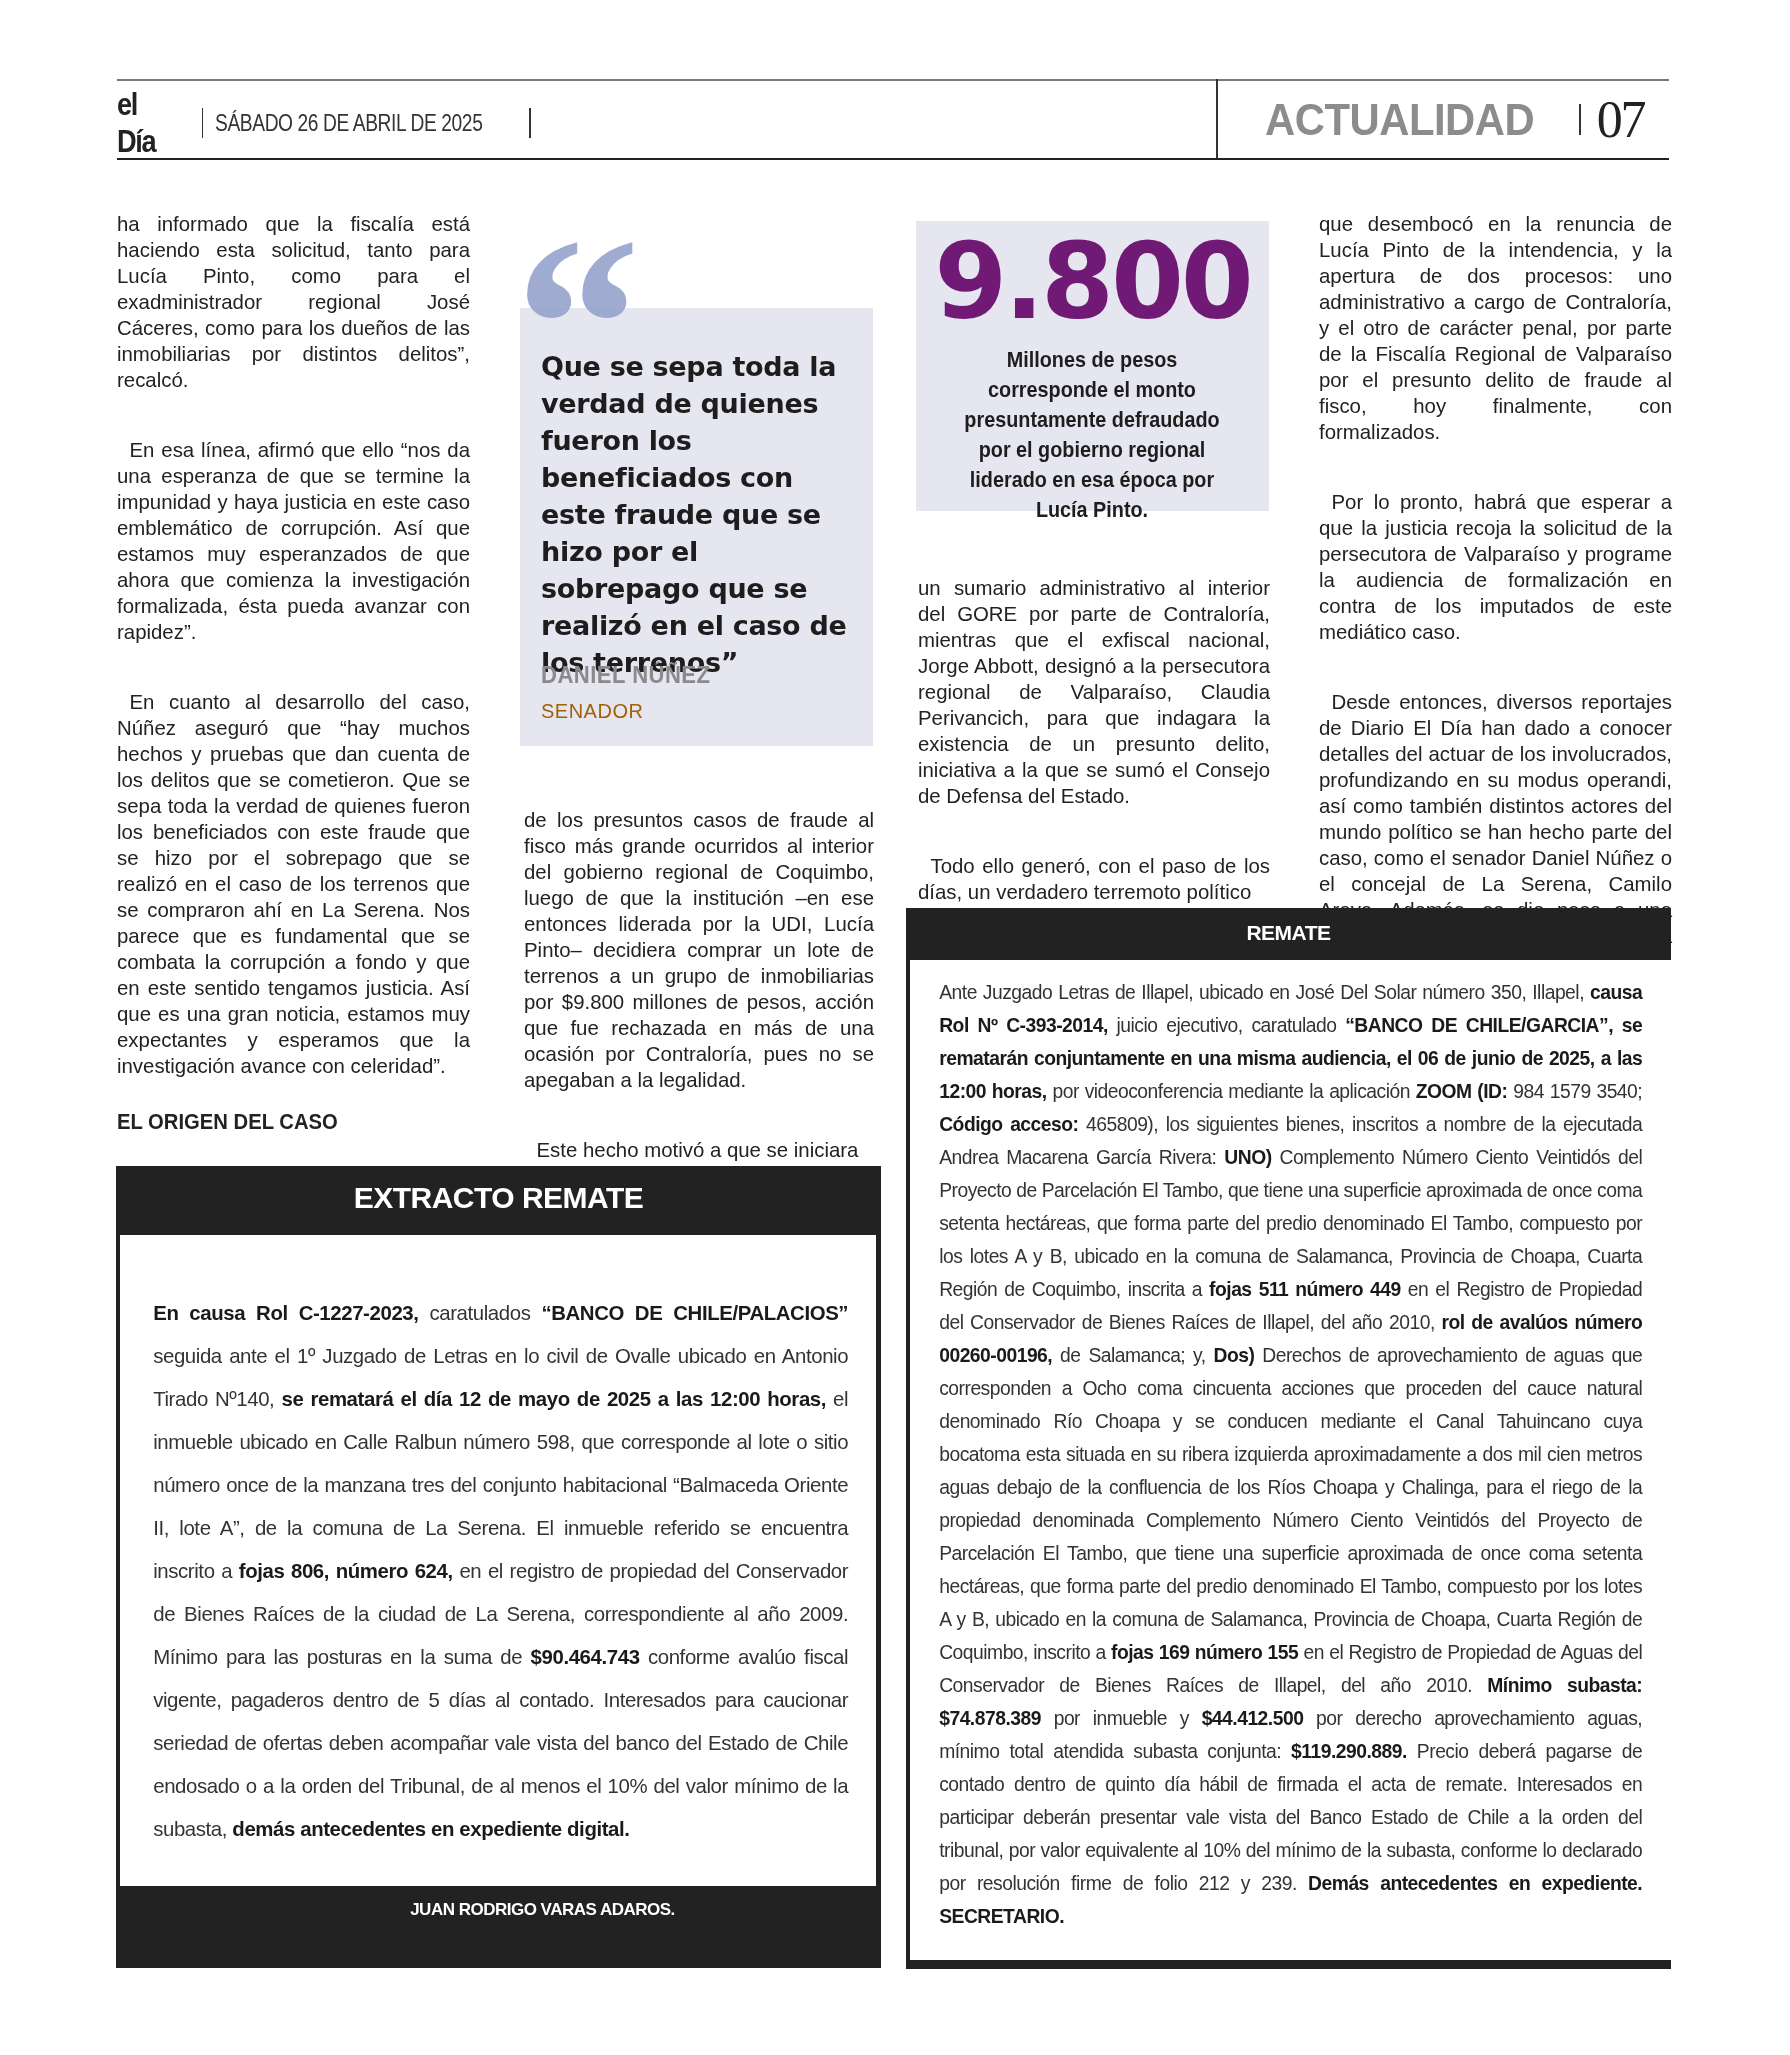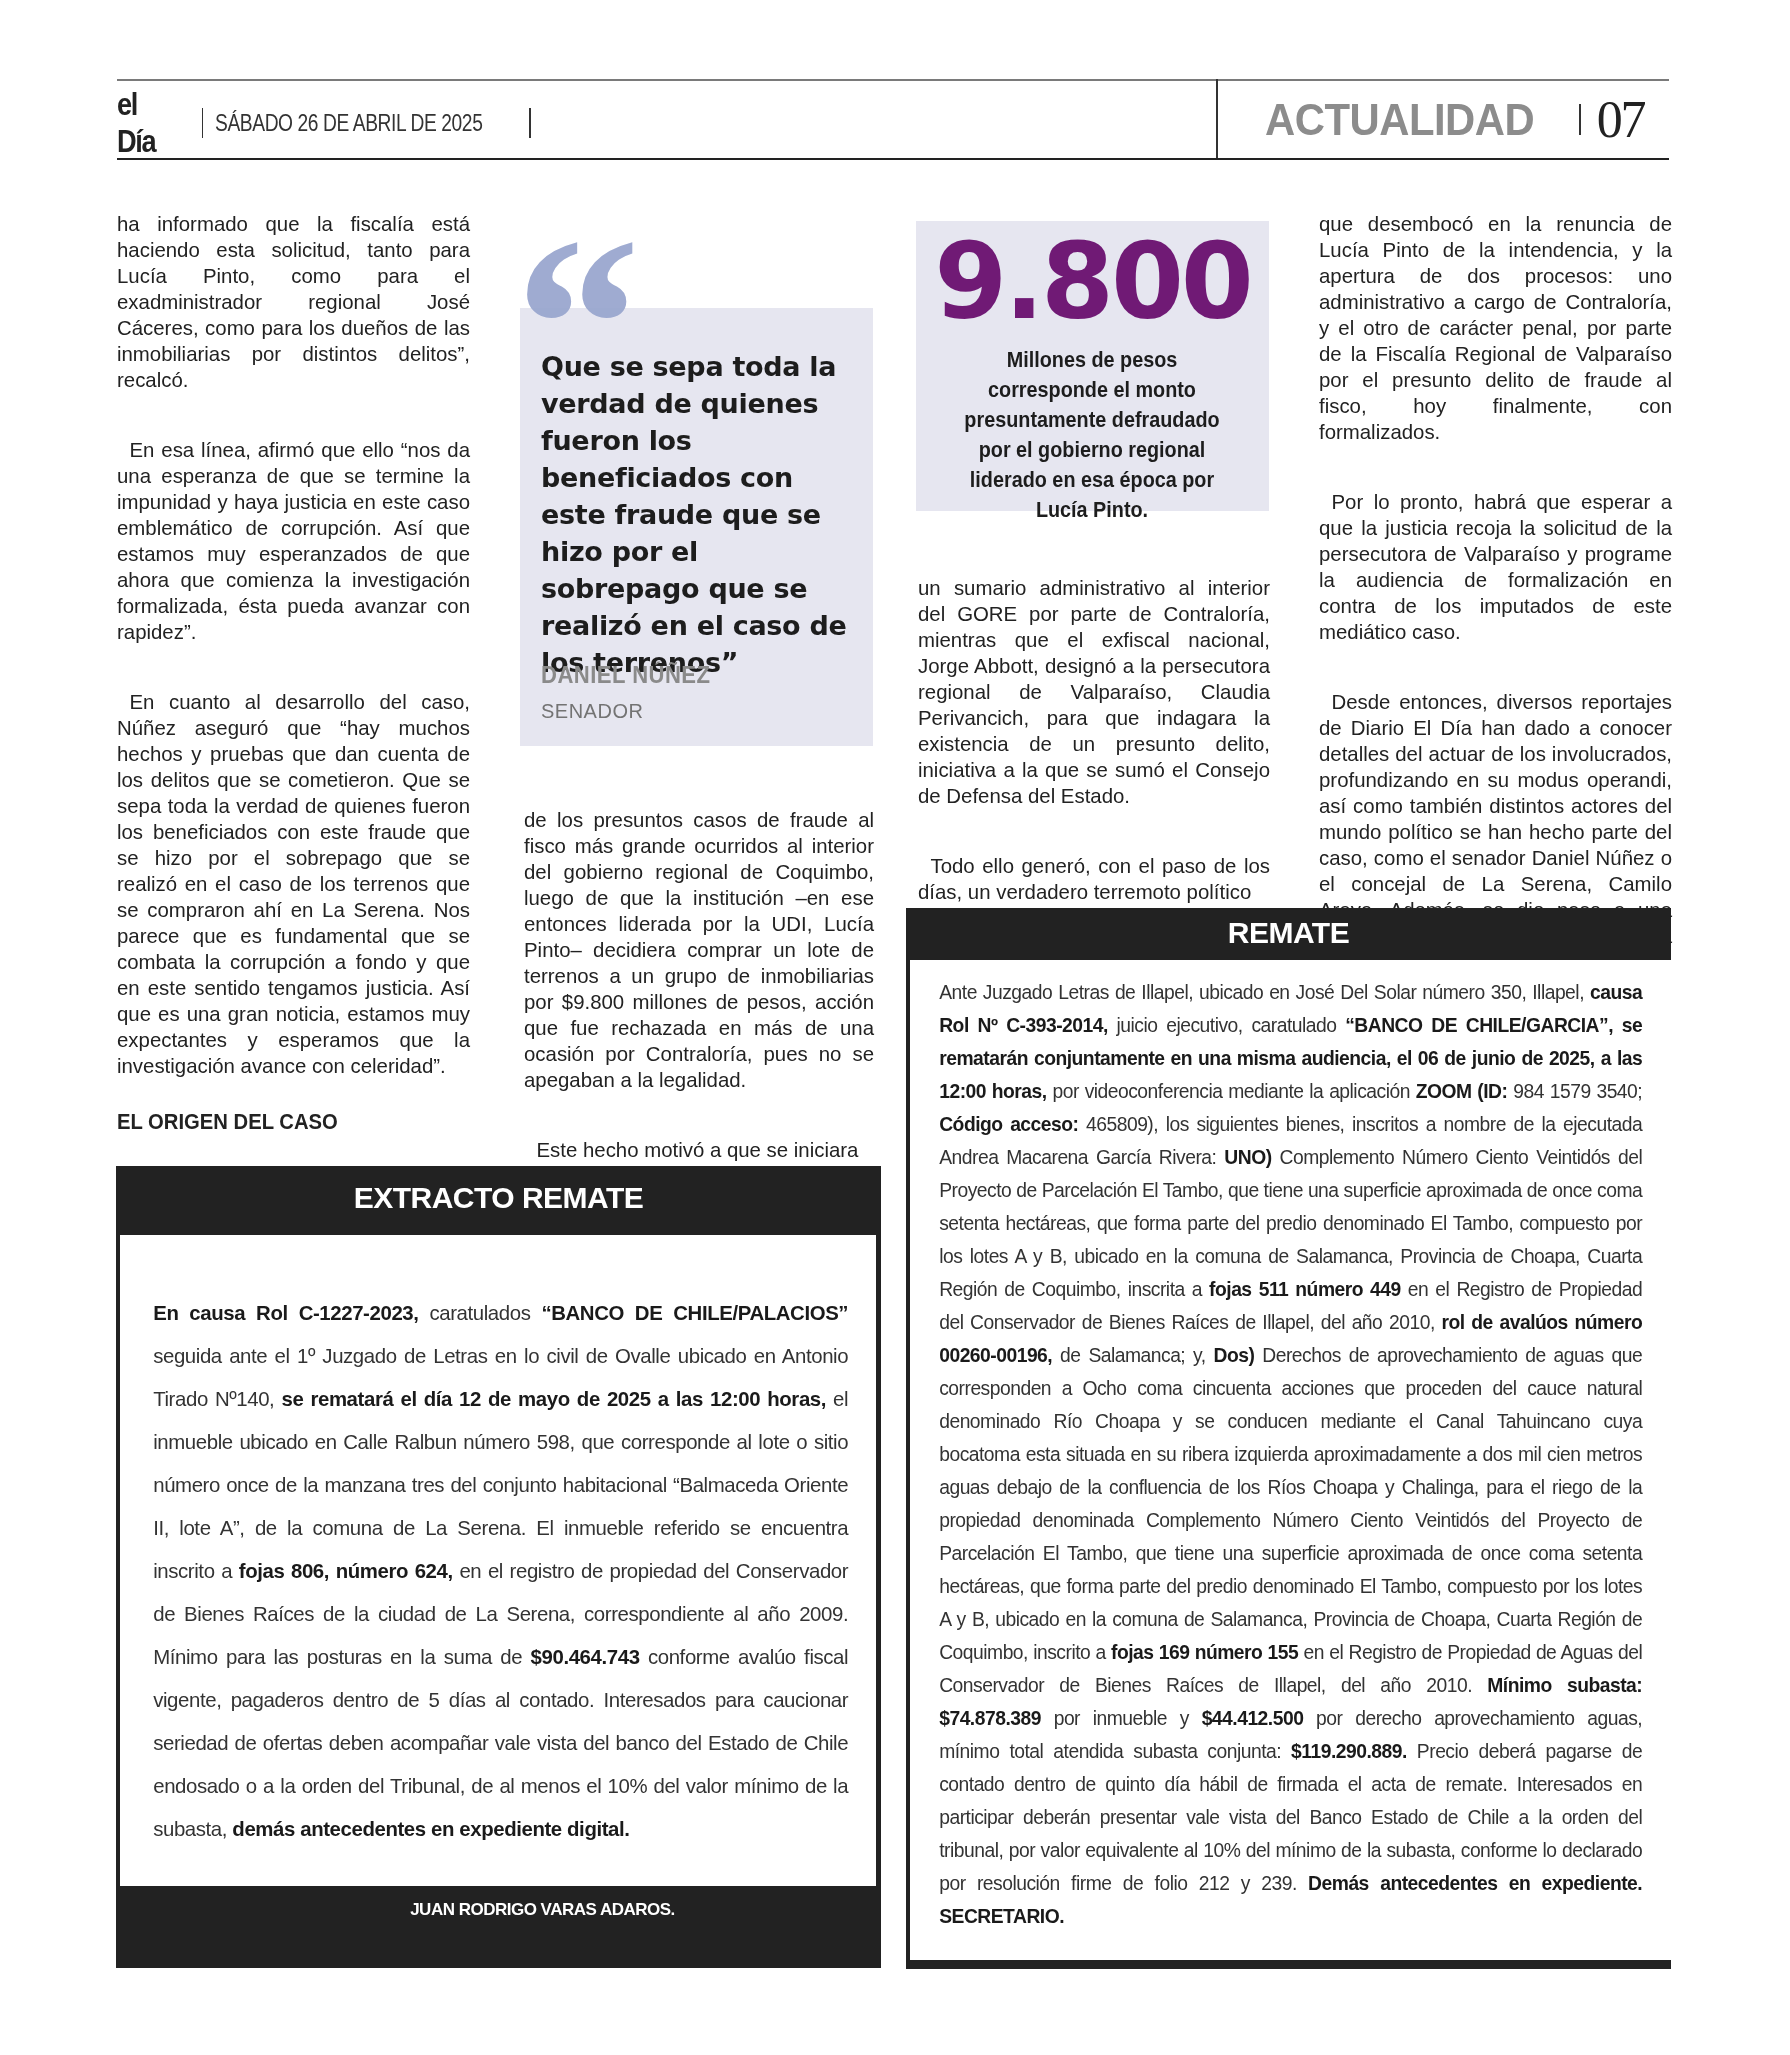--- a/index.html
+++ b/index.html
@@ -26,42 +26,42 @@
   .col2 { left: 524px; top: 807px; width: 350px; }
   .col3 { left: 918px; top: 575px; width: 352px; }
   .col4 { left: 1319px; top: 211px; width: 353px; }
   .subhead { font-family: "Liberation Sans", sans-serif; font-weight: 700; font-size: 22px; letter-spacing: 0px; color: #222; margin: 30px 0 19px 0 !important; transform: scaleX(0.92); transform-origin: left center; }
 
   
   .quote-box { position: absolute; left: 520px; top: 308px; width: 353px; height: 438px; background: #e6e6f0; }
   .quote-marks { position: absolute; left: 515px; top: 199px; font-family: "Liberation Serif", serif; font-weight: 700; font-size: 251px; line-height: 251px; color: #9aa7cf; opacity: 0.95; }
   .quote-text { position: absolute; left: 541px; top: 348px; width: 324px; font-family: "DejaVu Sans", sans-serif; font-weight: 700; font-size: 27px; line-height: 37px; color: #1d1d1d; letter-spacing: -0.3px; }
   .quote-author { position: absolute; left: 541px; top: 661px; font-family: "Liberation Sans", sans-serif; font-weight: 700; font-size: 24px; color: #8a8a8a; letter-spacing: 0.5px; transform: scaleX(0.92); transform-origin: left center; }
-  .quote-role { position: absolute; left: 541px; top: 700px; font-family: "Liberation Sans", sans-serif; font-size: 20px; color: #737373; letter-spacing: 0.5px; }
+  .quote-role { position: absolute; left: 541px; top: 700px; font-family: "Liberation Sans", sans-serif; font-size: 20px; color: #a16207; letter-spacing: 0.5px; }
 
   
   .stat-box { position: absolute; left: 916px; top: 221px; width: 353px; height: 290px; background: #e6e6f0; }
   .stat-number { position: absolute; left: 916px; top: 230px; width: 353px; text-align: center; font-family: "DejaVu Sans", sans-serif; font-weight: 700; font-size: 105px; line-height: 105px; color: #701a75; letter-spacing: -3.1px; }
   .stat-caption { position: absolute; left: 930px; top: 345px; width: 324px; text-align: center; font-family: "Liberation Sans", sans-serif; font-weight: 700; font-size: 22.5px; line-height: 30px; color: #1d1d1d; transform: scaleX(0.88); transform-origin: center top; }
 
   
   .notice { position: absolute; background: #222; }
   .notice-head { color: #fff; text-align: center; font-family: "Liberation Sans", sans-serif; font-weight: 700; letter-spacing: -0.5px; }
   .notice-body { position: absolute; background: #fff; }
   .notice-text { font-family: "Liberation Sans", sans-serif; color: #333; text-align: justify; }
   .notice-text b { color: #1a1a1a; }
 
   .n1 { left: 116px; top: 1166px; width: 765px; height: 802px; }
   .n1 .notice-head { position: absolute; left: 0; top: 0; width: 100%; height: 63px; line-height: 63px; font-size: 30px; }
   .n1 .notice-body { left: 4.2px; top: 69px; width: 756px; height: 651px; }
   .n1 .notice-text { position: absolute; left: 33px; top: 57px; width: 695px; font-size: 20.4px; line-height: 43px; letter-spacing: -0.4px; }
   .n1 .notice-foot { position: absolute; left: 0; top: 731px; width: 100%; text-align: center; color: #fff; font-family: "Liberation Sans", sans-serif; font-weight: 700; font-size: 17px; line-height: 26px; letter-spacing: -0.5px; padding-left: 44px; }
 
   .n2 { left: 906px; top: 908px; width: 765px; height: 1061px; }
-  .n2 .notice-head { position: absolute; left: 0; top: 0; width: 100%; height: 50px; line-height: 50px; font-size: 30px; }
+  .n2 .notice-head { position: absolute; left: 0; top: 0; width: 100%; height: 50px; line-height: 50px; font-size: 21px; }
   .n2 .notice-body { left: 4.2px; top: 52px; width: 756px; height: 1000px; padding-left: 31px; }
   .n2 .notice-text { position: absolute; left: 29px; top: 15.7px; width: 703px; font-size: 19.3px; line-height: 33px; letter-spacing: -0.5px; }
 </style>
 </head>
 <body>
 
 <div class="hdr-top"></div>
 <div class="hdr-bottom"></div>
 <div class="hdr-div"></div>
 

